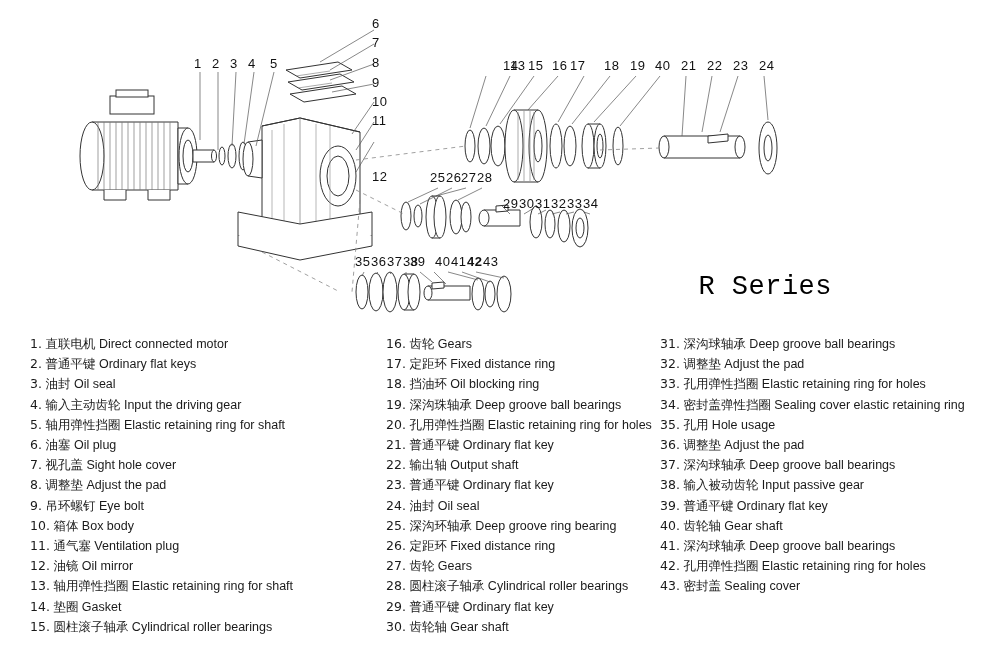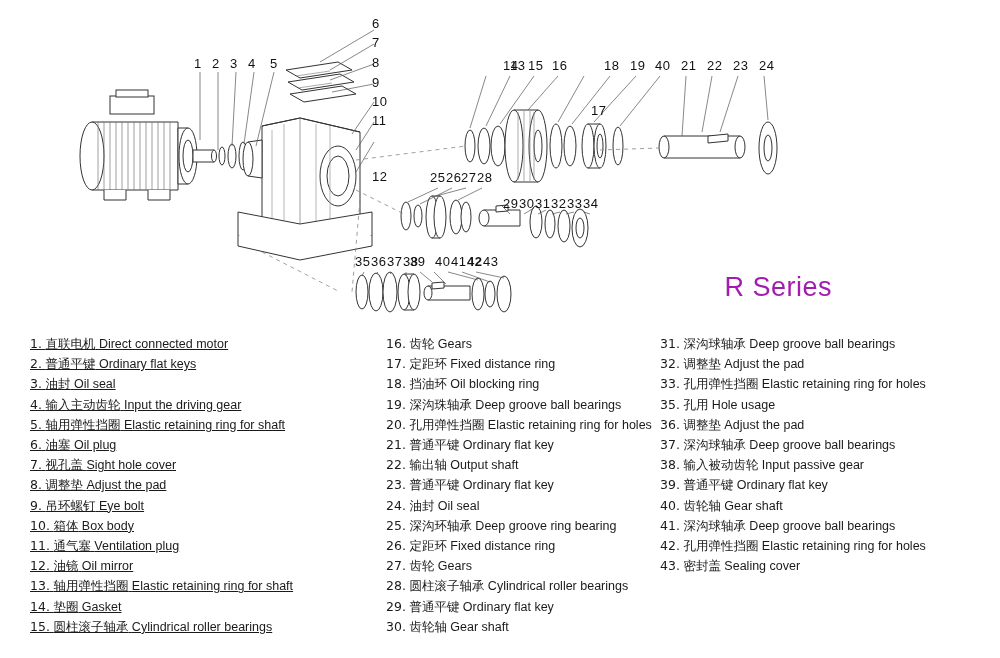--- a/index.html
+++ b/index.html
@@ -37,37 +37,37 @@
     color: #111;
     font-family: "Liberation Sans", sans-serif;
     white-space: nowrap;
     letter-spacing: 0.5px;
   }
   #series-title {
     position: absolute;
     right: 168px;
     top: 272px;
     font-size: 27px;
-    color: #a21caf;
-    font-family: Liberation Sans, sans-serif;
+    color: #000000;
+    font-family: Liberation Mono, monospace;
     letter-spacing: 0.5px;
   }
   
   #legend {
     position: absolute;
     left: 0;
     top: 334px;
     width: 1000px;
     height: 324px;
   }
   .legend-col {
     position: absolute;
     top: 0;
   }
-  #col-1 { left: 30px; width: 320px; text-decoration: underline; }
+  #col-1 { left: 30px; width: 320px; }
   #col-2 { left: 342px; width: 320px; margin-left: 44px; }
   #col-3 { left: 660px; width: 340px; }
   .legend-item {
     font-size: 12.5px;
     line-height: 20.2px;
     color: #1a1a1a;
     white-space: nowrap;
   }
   .legend-item .cn {
     font-family: "DejaVu Sans", "Liberation Sans", sans-serif;
@@ -286,21 +286,21 @@
     <div class="callout-num" style="left:372px; top:55px;">8</div>
     <div class="callout-num" style="left:372px; top:75px;">9</div>
     <div class="callout-num" style="left:372px; top:94px;">10</div>
     <div class="callout-num" style="left:372px; top:113px;">11</div>
     <div class="callout-num" style="left:372px; top:133px;margin-top:36px;">12</div>
 
     <div class="callout-num" style="left:478px; top:58px;margin-left:32px;">13</div>
     <div class="callout-num" style="left:503px; top:58px;">14</div>
     <div class="callout-num" style="left:528px; top:58px;">15</div>
     <div class="callout-num" style="left:552px; top:58px;">16</div>
-    <div class="callout-num" style="left:591px; top:58px;margin-top:45px;">17</div>
+    <div class="callout-num" style="left:570px; top:58px;">17</div>
     <div class="callout-num" style="left:604px; top:58px;">18</div>
     <div class="callout-num" style="left:630px; top:58px;">19</div>
     <div class="callout-num" style="left:655px; top:58px;">40</div>
     <div class="callout-num" style="left:681px; top:58px;">21</div>
     <div class="callout-num" style="left:707px; top:58px;">22</div>
     <div class="callout-num" style="left:733px; top:58px;">23</div>
     <div class="callout-num" style="left:759px; top:58px;">24</div>
 
     <div class="callout-num" style="left:430px; top:170px;">25</div>
     <div class="callout-num" style="left:446px; top:170px;">26</div>
@@ -362,20 +362,21 @@
       <div class="legend-item"><span class="cn">27.</span> <span class="cn">齿轮</span> <span class="en">Gears</span></div>
       <div class="legend-item"><span class="cn">28.</span> <span class="cn">圆柱滚子轴承</span> <span class="en">Cylindrical roller bearings</span></div>
       <div class="legend-item"><span class="cn">29.</span> <span class="cn">普通平键</span> <span class="en">Ordinary flat key</span></div>
       <div class="legend-item"><span class="cn">30.</span> <span class="cn">齿轮轴</span> <span class="en">Gear shaft</span></div>
     </div>
 
     <div class="legend-col" id="col-3">
       <div class="legend-item"><span class="cn">31.</span> <span class="cn">深沟球轴承</span> <span class="en">Deep groove ball bearings</span></div>
       <div class="legend-item"><span class="cn">32.</span> <span class="cn">调整垫</span> <span class="en">Adjust the pad</span></div>
       <div class="legend-item"><span class="cn">33.</span> <span class="cn">孔用弹性挡圈</span> <span class="en">Elastic retaining ring for holes</span></div>
+      <div class="legend-item"><span class="cn">34.</span> <span class="cn">密封盖弹性挡圈</span> <span class="en">Sealing cover elastic retaining ring</span></div>
       <div class="legend-item"><span class="cn">35.</span> <span class="cn">孔用</span> <span class="en">Hole usage</span></div>
       <div class="legend-item"><span class="cn">36.</span> <span class="cn">调整垫</span> <span class="en">Adjust the pad</span></div>
       <div class="legend-item"><span class="cn">37.</span> <span class="cn">深沟球轴承</span> <span class="en">Deep groove ball bearings</span></div>
       <div class="legend-item"><span class="cn">38.</span> <span class="cn">输入被动齿轮</span> <span class="en">Input passive gear</span></div>
       <div class="legend-item"><span class="cn">39.</span> <span class="cn">普通平键</span> <span class="en">Ordinary flat key</span></div>
       <div class="legend-item"><span class="cn">40.</span> <span class="cn">齿轮轴</span> <span class="en">Gear shaft</span></div>
       <div class="legend-item"><span class="cn">41.</span> <span class="cn">深沟球轴承</span> <span class="en">Deep groove ball bearings</span></div>
       <div class="legend-item"><span class="cn">42.</span> <span class="cn">孔用弹性挡圈</span> <span class="en">Elastic retaining ring for holes</span></div>
       <div class="legend-item"><span class="cn">43.</span> <span class="cn">密封盖</span> <span class="en">Sealing cover</span></div>
     </div>

